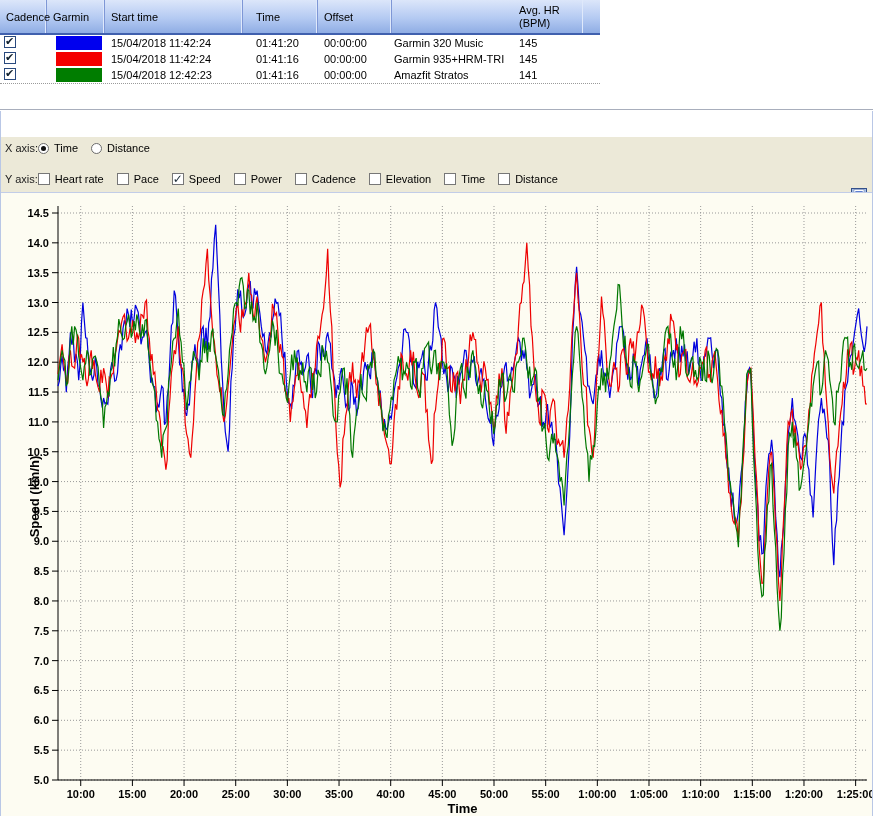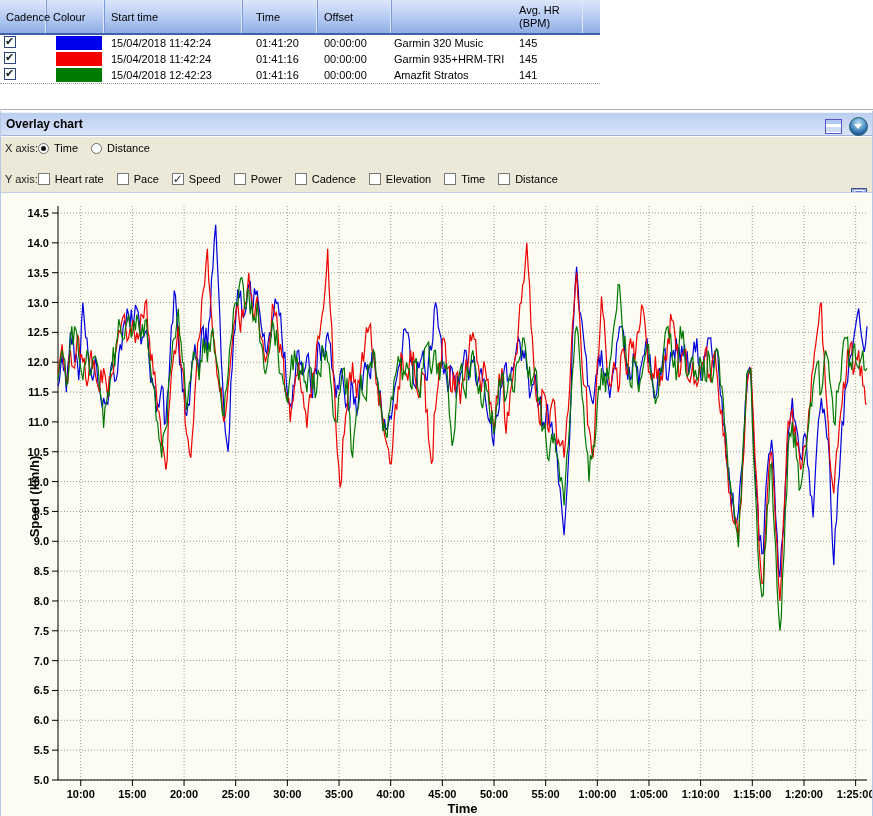--- a/index.html
+++ b/index.html
@@ -59,21 +59,21 @@
 </style>
 </head>
 <body>
 
 <div class="track-table">
   <div class="thead">
     <div class="th" style="left:0;width:47px">
         <span>Cadence</span>
       </div>
     <div class="th" style="left:47px;width:58px">
-        <span>Colour</span>
+        <span>Garmin</span>
       </div>
     <div class="th" style="left:105px;width:138px">
         <span>Start time</span>
       </div>
     <div class="th" style="left:250px;width:68px">
         <span>Time</span>
       </div>
     <div class="th" style="left:318px;width:74px">
         <span>Offset</span>
       </div>
@@ -107,27 +107,20 @@
     <span class="tcell" style="left:250px;width:68px">01:41:16</span>
     <span class="tcell" style="left:318px;width:70px">00:00:00</span>
     <span class="tcell" style="left:388px;width:125px">Amazfit Stratos</span>
     <span class="tcell" style="left:513px;width:87px">141</span>
   </div>
 </div>
 
 <div class="panel-divider"></div>
 
 <div class="panel">
-  <div class="panel-band">
-    <span class="panel-title">Overlay chart</span>
-    <span class="band-icons">
-      <span class="win-icon"></span>
-      <span class="orb"></span>
-    </span>
-  </div>
 
   <div class="controls">
     <div class="ctl-row" style="top:5px">
       <span class="ctl-label">X axis:</span>
       <span class="opt">
         <span class="radio on"></span>
         <span>Time</span>
       </span>
       <span class="opt">
         <span class="radio"></span>

